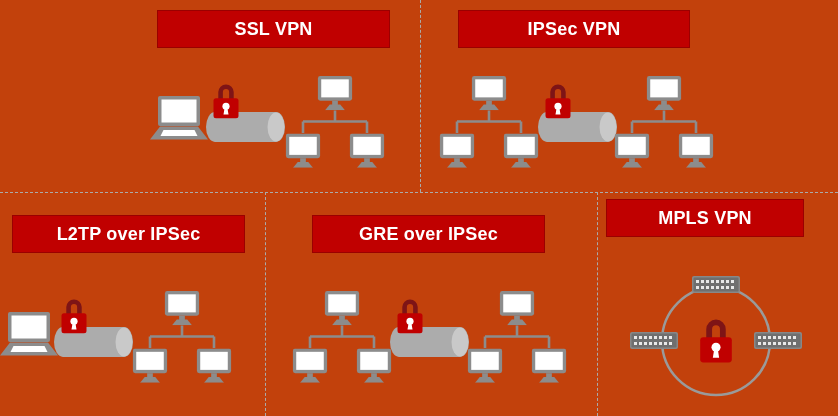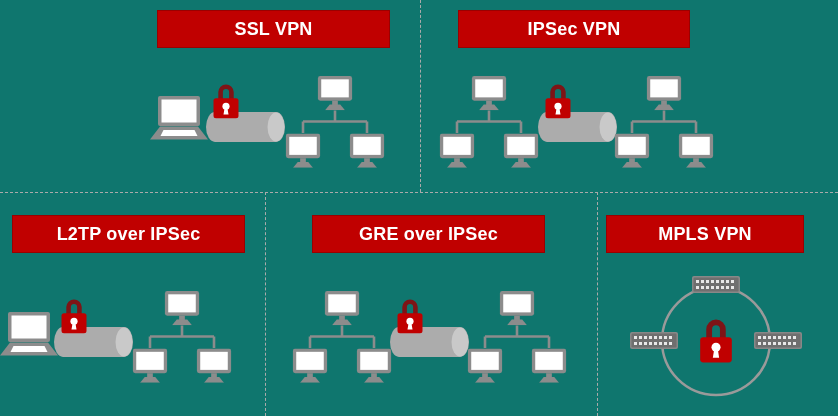--- a/index.html
+++ b/index.html
@@ -1,20 +1,20 @@
 <!DOCTYPE html>
 <html style="--banner: #C00000; --banner-border: #9A0000; --icon-gray: #8C8C8C; --lock-red: #C00000; --divider: #AAAAAA;"><head>
 <meta charset="utf-8">
 <style>
   html, body { margin: 0; padding: 0; background: #ffffff; }
   .canvas {
     position: relative;
     width: 838px;
     height: 416px;
-    background: #0f766e;
+    background: #c2410c;
     font-family: "Liberation Sans", sans-serif;
     overflow: hidden;
   }
   .panel { position: absolute; }
   .banner {
     position: absolute;
     background: var(--banner, #C00000);
     border: 1px solid var(--banner-border, #9A0000);
     box-sizing: border-box;
     display: flex;
@@ -184,21 +184,21 @@
         </svg>
     </div>
     <div class="icon" style="left:200px;top:99px">
       <svg width="104" height="100" viewBox="0 0 104 100">
           <use href="#sym-network"></use>
         </svg>
     </div>
   </section>
 
   <section class="panel" style="left:597px;top:192px;width:241px;height:224px">
-    <div class="banner" style="left:9px;top:23px;width:198px;height:38px">
+    <div class="banner" style="left:9px;top:7px;width:198px;height:38px">
       <span>MPLS VPN</span>
     </div>
     <div class="icon" style="left:19px;top:78px">
       <svg width="200" height="137" viewBox="0 0 200 137">
         <circle cx="100" cy="71" r="54" fill="none" stroke="#9A9A9A" stroke-width="2.5"></circle>
         <use href="#sym-switch" x="76" y="6" width="48" height="17"></use>
         <use href="#sym-switch" x="14" y="62" width="48" height="17"></use>
         <use href="#sym-switch" x="138" y="62" width="48" height="17"></use>
         <use href="#sym-lock" x="81" y="44" width="38" height="50.6" style="color:#C00000"></use>
       </svg>

